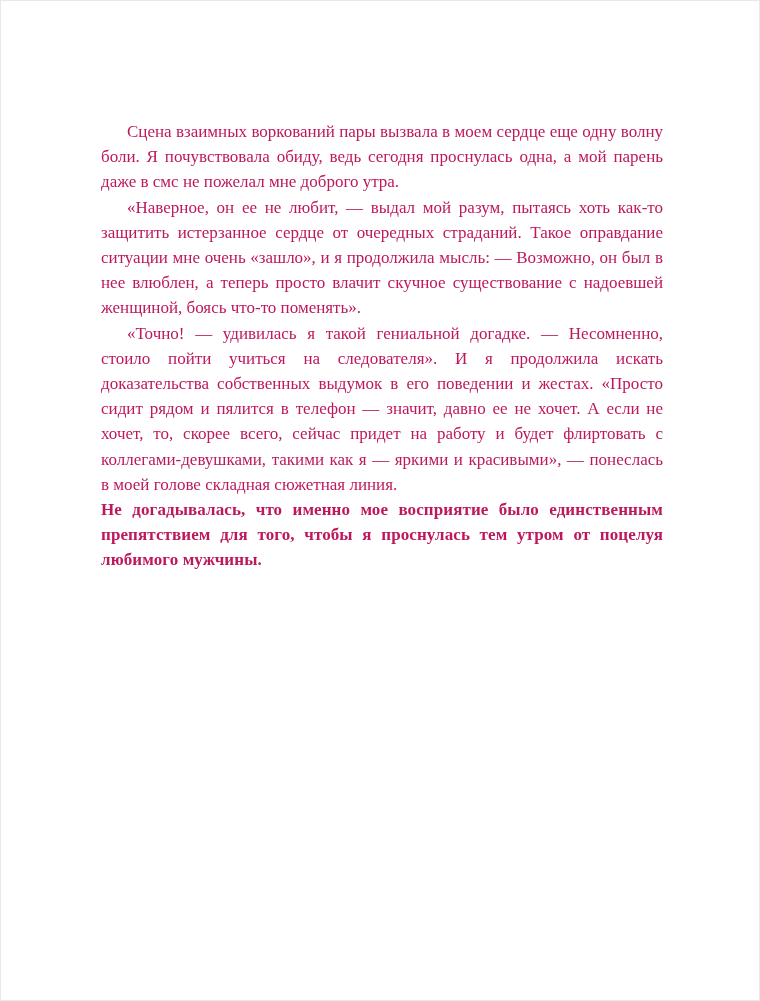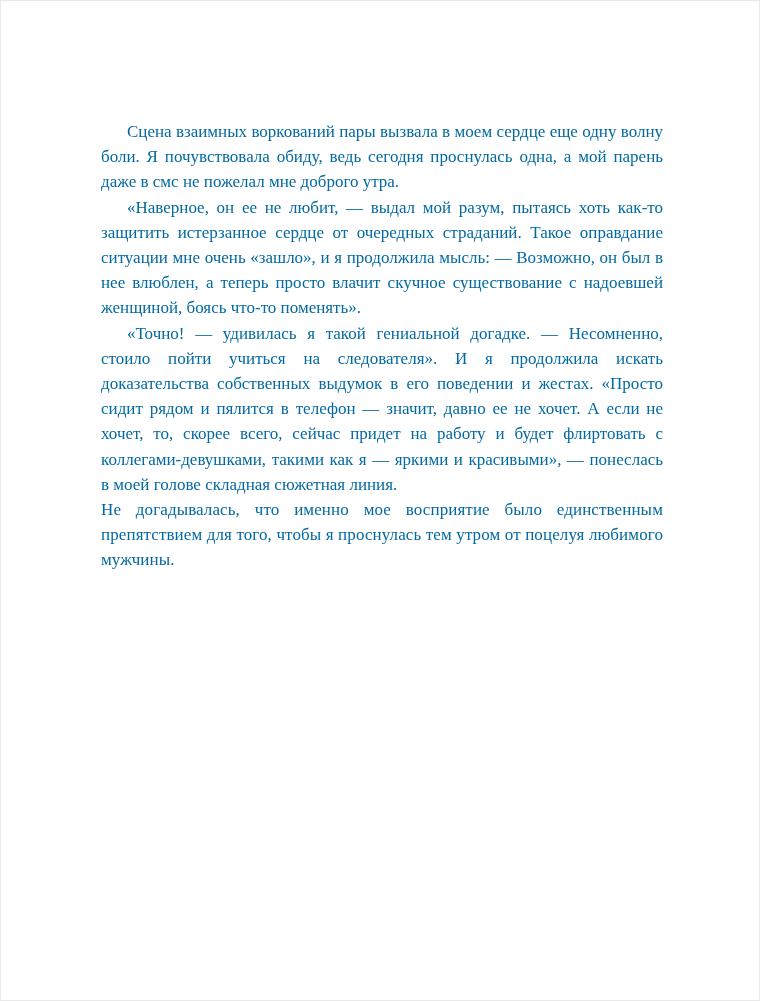--- a/index.html
+++ b/index.html
@@ -15,37 +15,37 @@
     box-sizing: border-box;
     border: 1px solid #e8e8e8;
     overflow: hidden;
     font-family: "Liberation Serif", serif;
   }
   .text-block {
     position: absolute;
     left: 100px;
     top: 118px;
     width: 562px;
-    color: #0369a1;
+    color: #be185d;
     font-size: 17px;
     line-height: 25.2px;
     text-align: justify;
     hyphens: auto;
     -webkit-hyphens: auto;
   }
   .text-block p {
     margin: 0;
     padding: 0;
     text-indent: 26px;
   }
   .text-block p.no-indent {
     text-indent: 0;
   }
   .text-block p.bold {
-    font-weight: normal;
+    font-weight: bold;
     letter-spacing: 0.1px;
   }
 </style>
 </head>
 <body>
 
 <div class="page">
   <div class="text-block" id="text-block">
       <p>Сцена взаимных воркований пары вызвала в моем сердце еще одну волну боли. Я почувствовала обиду, ведь сегодня проснулась одна, а мой парень даже в смс не пожелал мне доброго утра.</p>
       <p>«Наверное, он ее не любит, — выдал мой разум, пытаясь хоть как-то защитить истерзанное сердце от очередных страданий. Такое оправдание ситуации мне очень «зашло», и я продолжила мысль: — Возможно, он был в нее влюблен, а теперь просто влачит скучное существование с надоевшей женщиной, боясь что-то поменять».</p>

